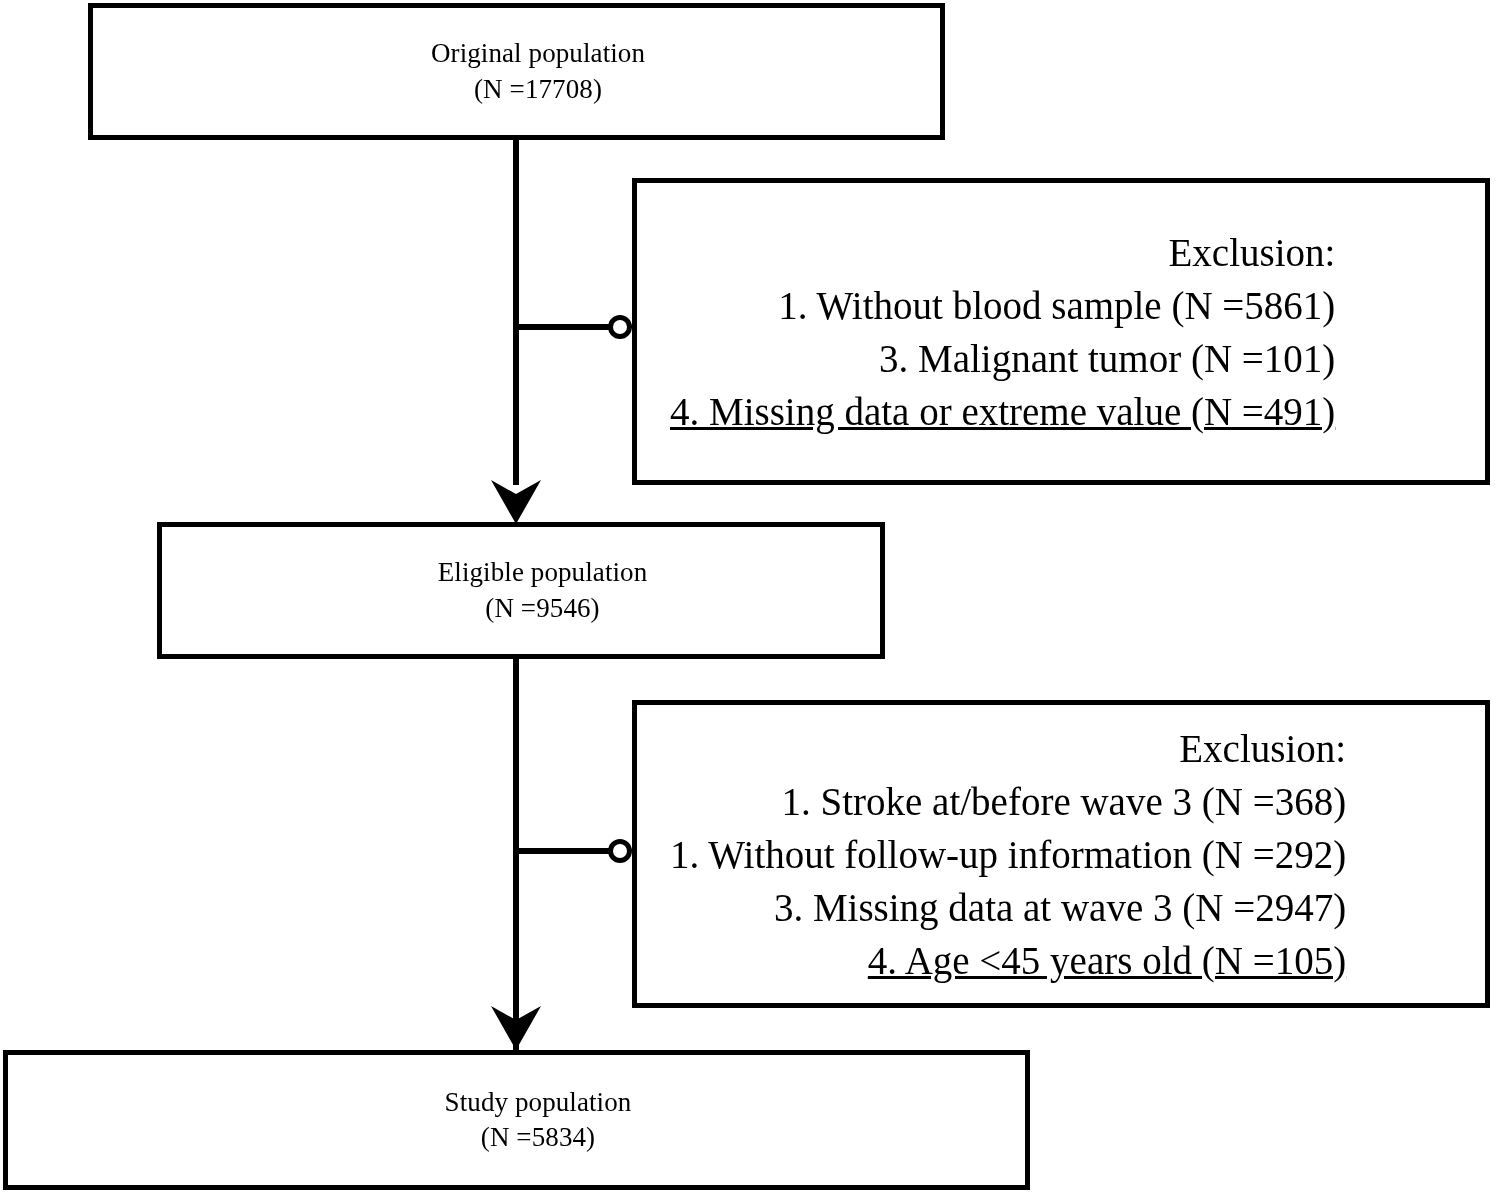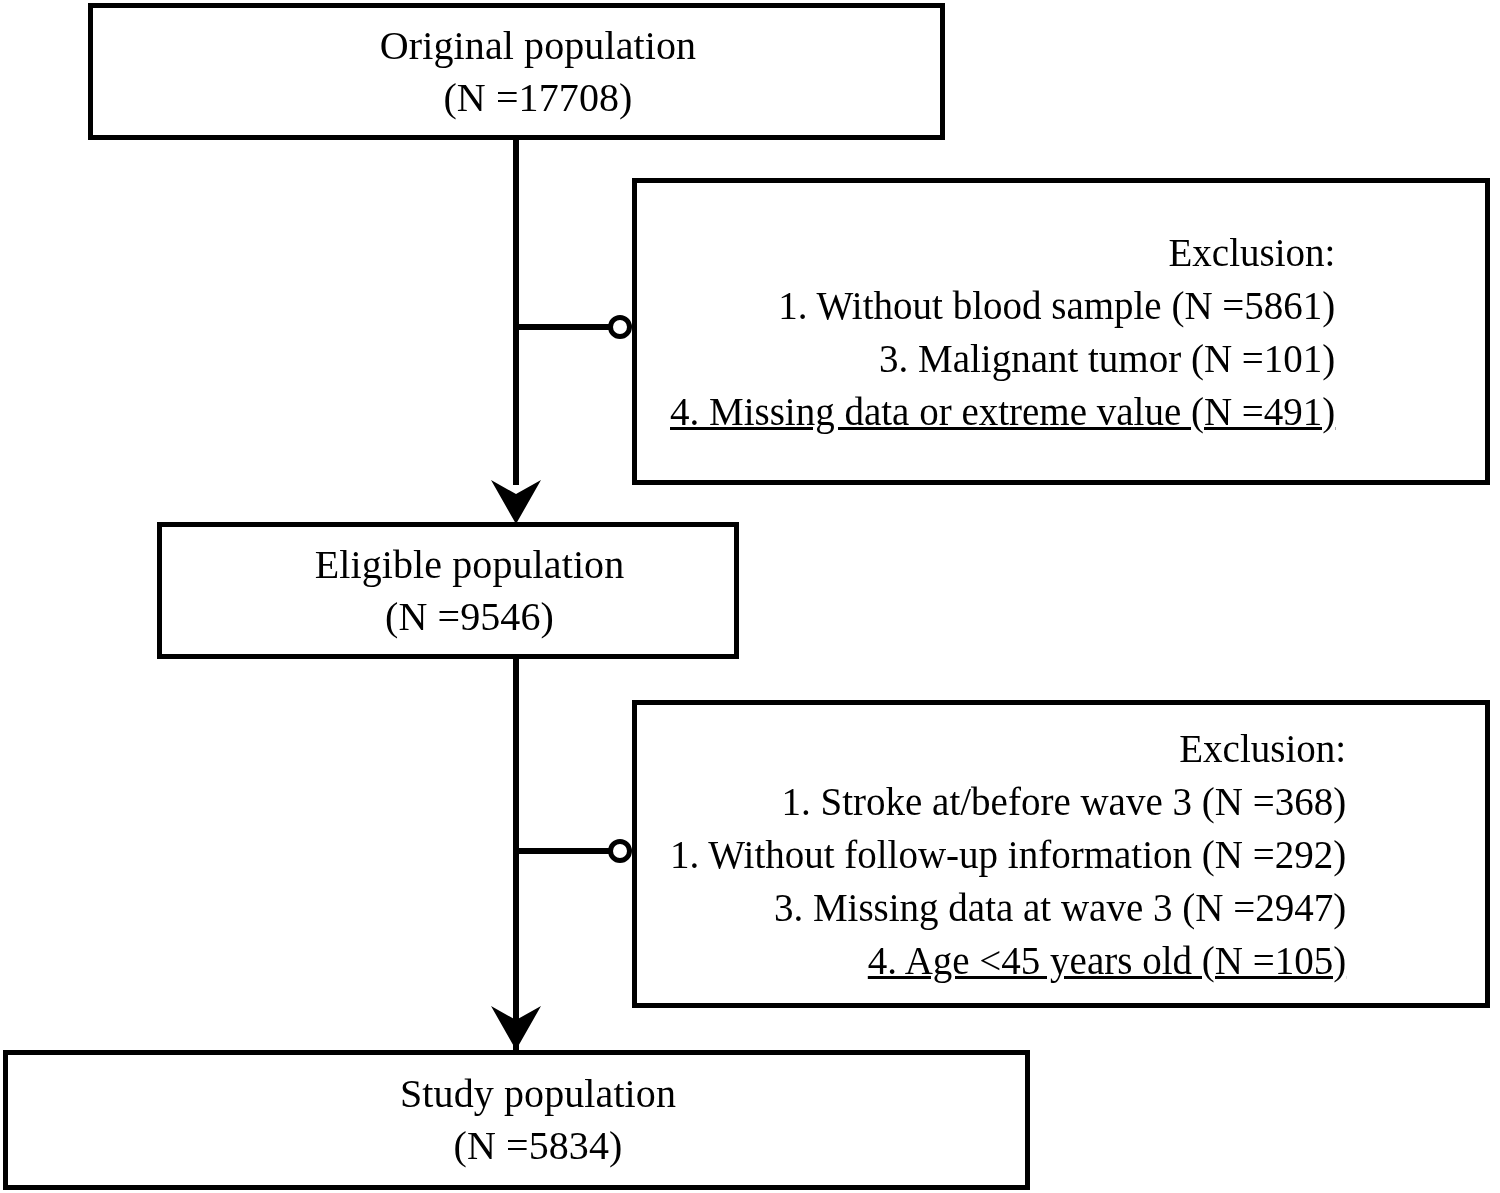--- a/index.html
+++ b/index.html
@@ -29,21 +29,21 @@
   }
   .box-centered {
     align-items: center;
     text-align: center;
   }
   .box-left {
     align-items: flex-start;
     text-align: right;
   }
   .node-line {
-    font-size: 40px;
+    font-size: 27px;
     line-height: 1.30;
     letter-spacing: 0.1px;
     white-space: nowrap;
     margin-left: 43px;
   }
   .excl-heading {
     font-size: 39px;
     line-height: 1.0;
     white-space: nowrap;
     margin-bottom: 14px;
@@ -120,21 +120,21 @@
 
   <div class="flow-box box-left" style="left:632px; top:178px; width:858px; height:307px;">
     <div class="excl-inner">
       <div class="excl-heading">Exclusion:</div>
       <div class="excl-item">1. Without blood sample (N =5861)</div>
       <div class="excl-item">3. Malignant tumor (N =101)</div>
       <div class="excl-item">4. Missing data or extreme value (N =491)</div>
     </div>
   </div>
 
-  <div class="flow-box box-centered" style="left:157px; top:522px; width:582px; height:137px;">
+  <div class="flow-box box-centered" style="left:157px; top:522px; width:728px; height:137px;">
     <div class="node-line">Eligible population</div>
     <div class="node-line">(N =9546)</div>
   </div>
 
   <div class="flow-box box-left" style="left:632px; top:700px; width:858px; height:308px;">
     <div class="excl-inner">
       <div class="excl-heading">Exclusion:</div>
       <div class="excl-item">1. Stroke at/before wave 3 (N =368)</div>
       <div class="excl-item">1. Without follow-up information (N =292)</div>
       <div class="excl-item">3. Missing data at wave 3 (N =2947)</div>

